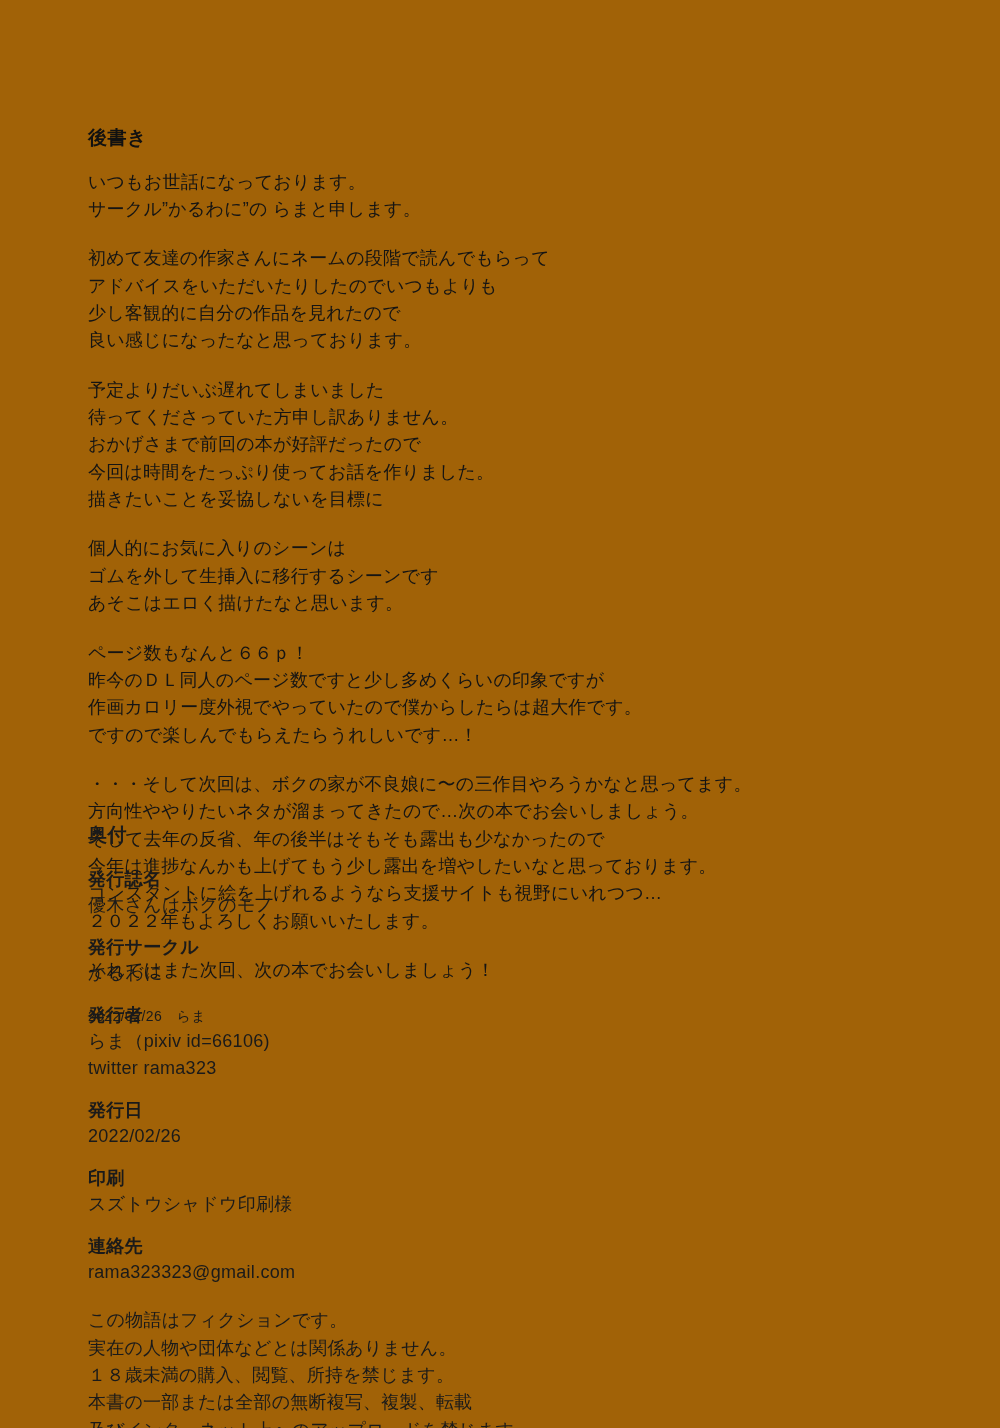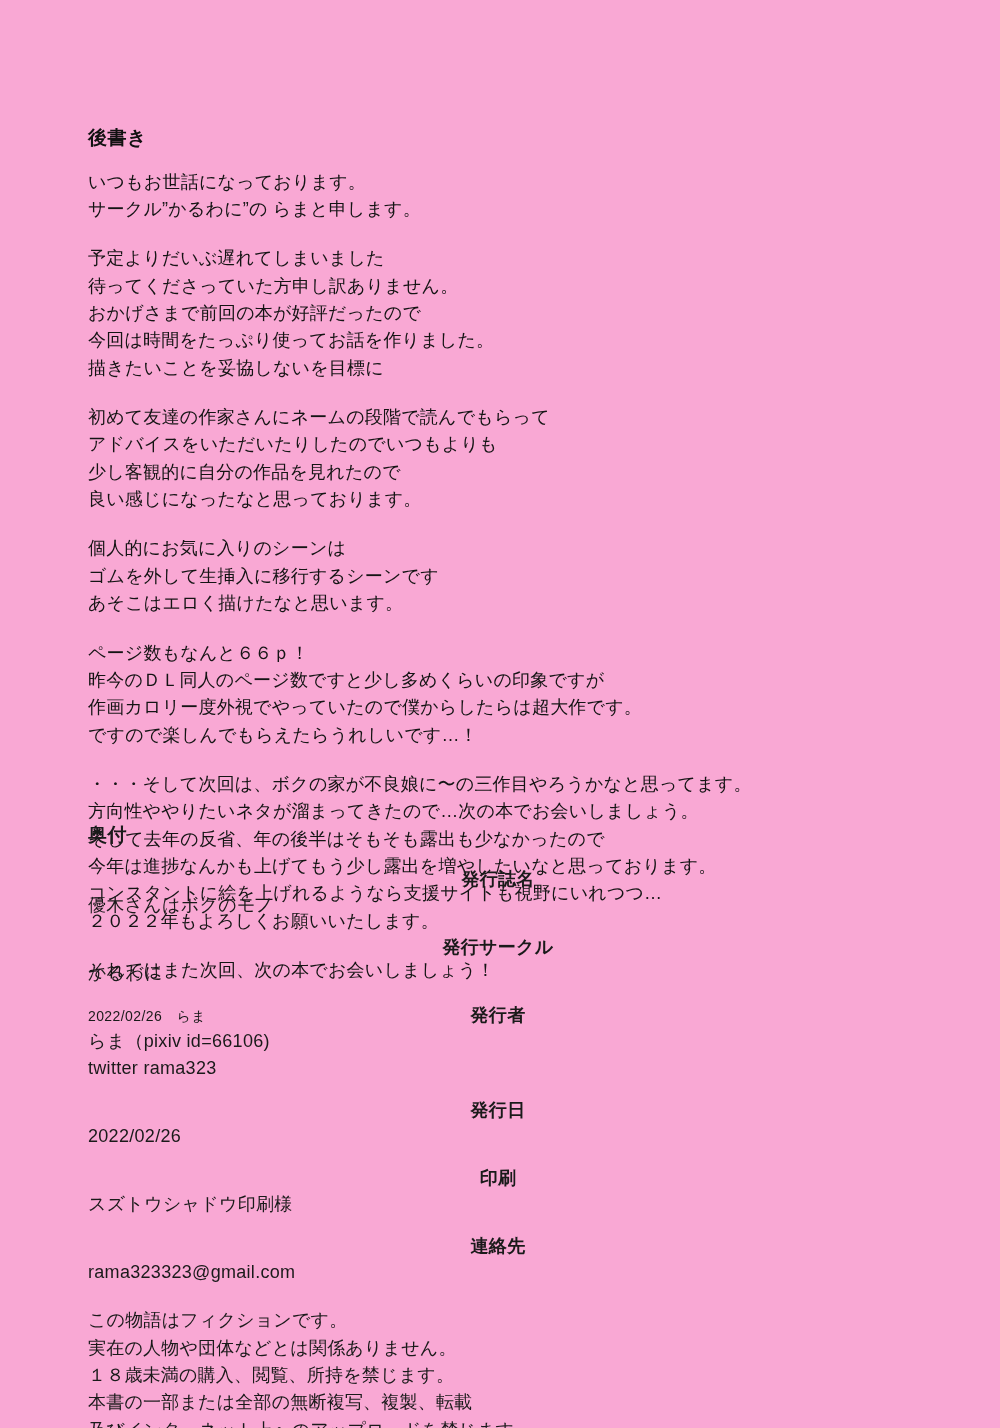--- a/index.html
+++ b/index.html
@@ -14,21 +14,21 @@
     color: #1a1a1a;
     position: relative;
     overflow: hidden;
   }
   .page {
     position: absolute;
     left: 0;
     top: 0;
     width: 1000px;
     height: 1428px;
-    background: #f9a8d4;
+    background: #a16207;
   }
   .afterword {
     position: absolute;
     left: 88px;
     top: 124px;
     width: 820px;
   }
   .colophon {
     position: absolute;
     left: 88px;
@@ -70,21 +70,20 @@
   }
   .entry {
     margin: 0 0 16px 0;
   }
   .entry-label {
     font-size: 18px;
     font-weight: bold;
     line-height: 1.45;
     margin: 0;
     letter-spacing: 0.3px;
-    text-align: center;
   }
   .entry-value {
     font-size: 18px;
     line-height: 1.45;
     margin: 0;
     letter-spacing: 0.3px;
     white-space: pre-line;
   }
   .notice {
     font-size: 18px;
@@ -96,29 +95,29 @@
 </style>
 </head>
 <body>
 
 <div class="page">
 
   <section class="afterword">
     <h1 class="heading">後書き</h1>
     <p class="para">いつもお世話になっております。
 サークル”かるわに”の らまと申します。</p>
+    <p class="para">初めて友達の作家さんにネームの段階で読んでもらって
+アドバイスをいただいたりしたのでいつもよりも
+少し客観的に自分の作品を見れたので
+良い感じになったなと思っております。</p>
     <p class="para">予定よりだいぶ遅れてしまいました
 待ってくださっていた方申し訳ありません。
 おかげさまで前回の本が好評だったので
 今回は時間をたっぷり使ってお話を作りました。
 描きたいことを妥協しないを目標に</p>
-    <p class="para">初めて友達の作家さんにネームの段階で読んでもらって
-アドバイスをいただいたりしたのでいつもよりも
-少し客観的に自分の作品を見れたので
-良い感じになったなと思っております。</p>
     <p class="para">個人的にお気に入りのシーンは
 ゴムを外して生挿入に移行するシーンです
 あそこはエロく描けたなと思います。</p>
     <p class="para">ページ数もなんと６６ｐ！
 昨今のＤＬ同人のページ数ですと少し多めくらいの印象ですが
 作画カロリー度外視でやっていたので僕からしたらは超大作です。
 ですので楽しんでもらえたらうれしいです…！</p>
     <p class="para">・・・そして次回は、ボクの家が不良娘に〜の三作目やろうかなと思ってます。
 方向性ややりたいネタが溜まってきたので…次の本でお会いしましょう。
 そして去年の反省、年の後半はそもそも露出も少なかったので

